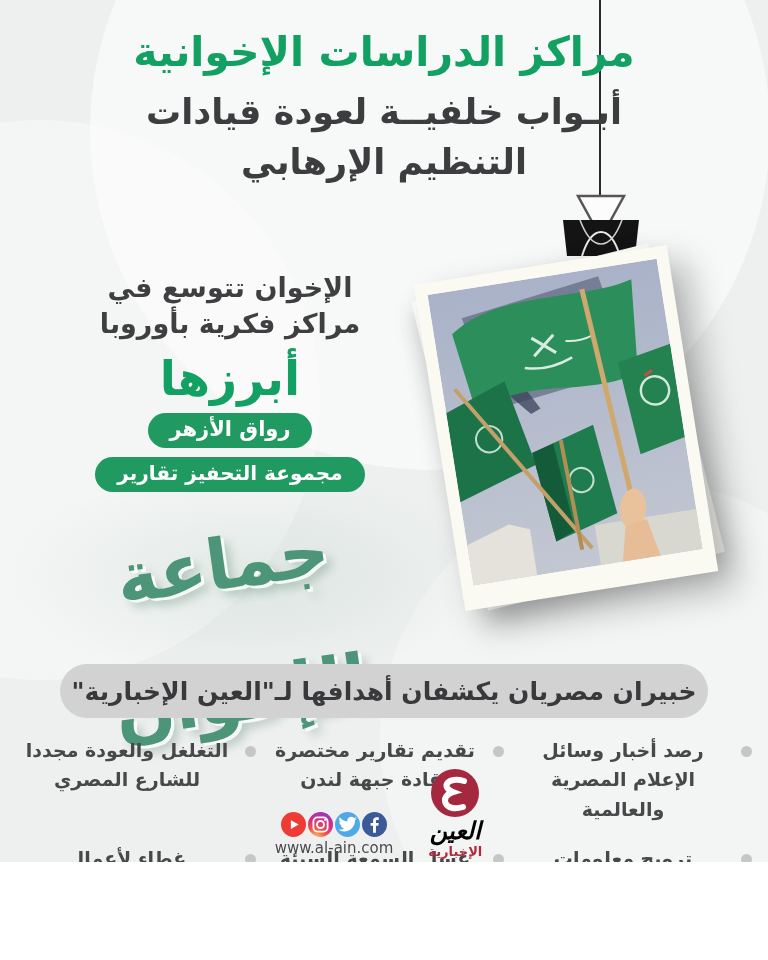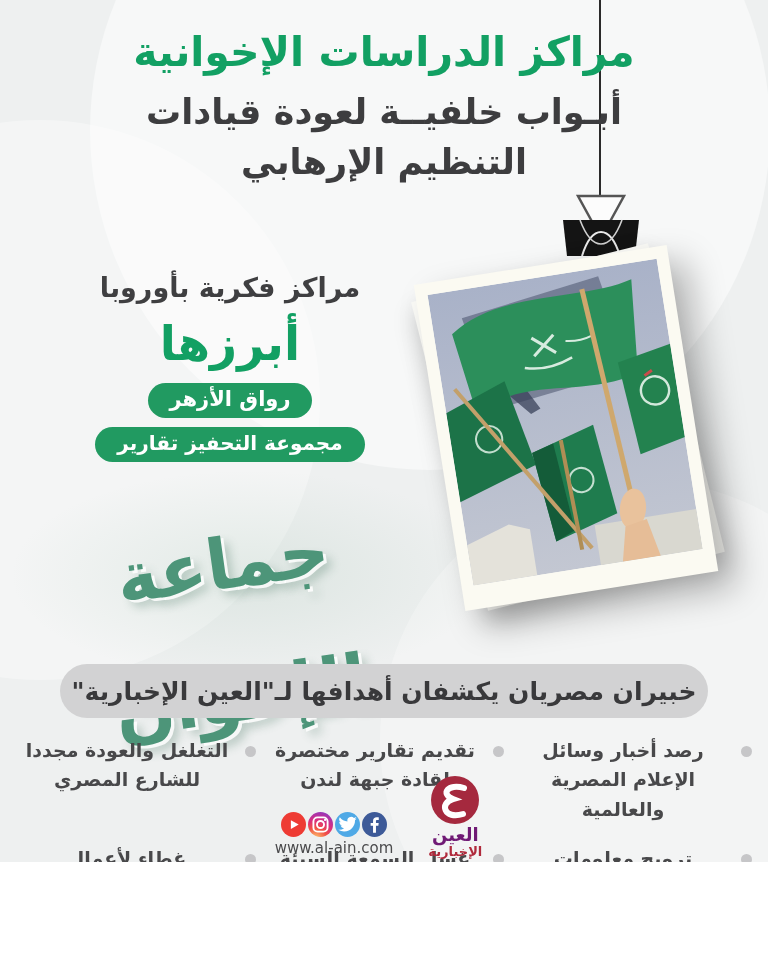--- a/index.html
+++ b/index.html
@@ -36,21 +36,21 @@
     padding:12px 12px 24px 12px;box-sizing:border-box;
     box-shadow:16px 18px 34px rgba(0,0,0,.28);}
   .polaroid svg{display:block;width:100%;height:100%;}
 
   
   .intro{position:absolute;left:30px;top:270px;width:400px;text-align:center;}
   .intro-line{font-size:27px;font-weight:bold;color:#3f3f41;line-height:1.32;}
   .highlight{margin-top:12px;font-size:47px;font-weight:bold;color:#12a063;line-height:1.1;}
   .badge{display:inline-block;background:#219a61;color:#ffffff;font-weight:bold;
     border-radius:22px;padding:4px 22px 7px 22px;}
-  .badge1{margin-top:14px;font-size:21px;}
+  .badge1{margin-top:8px;font-size:21px;}
   .badge2{margin-top:9px;font-size:20px;}
 
   
   .callig{position:absolute;left:-8px;top:498px;width:480px;text-align:center;
     transform:rotate(-8deg);font-size:70px;font-weight:bold;color:#4d9579;
     text-shadow:3px 3px 0 rgba(255,255,255,.85), 7px 8px 10px rgba(70,115,95,.30);
     letter-spacing:-1px;line-height:1.9;}
 
   
   .section-pill{position:absolute;left:60px;top:664px;width:648px;height:54px;
@@ -71,21 +71,21 @@
   .social-stack{display:flex;flex-direction:column;align-items:center;gap:2px;padding-bottom:3px;}
   .social-row{display:flex;gap:2px;}
   .sicon{width:25px;height:25px;border-radius:50%;display:flex;align-items:center;justify-content:center;}
   .sicon svg{width:25px;height:25px;display:block;}
   .yt{background:#ee3b34;} .tw{background:#4fa9e6;} .fb{background:#3d5a98;}
   .ig{background:radial-gradient(circle at 30% 110%,#fed373 0%,#f15245 35%,#d92e7f 60%,#9b36b7 85%,#515ecf 100%);}
   .website{font-size:15px;color:#4b4b4d;font-family:"DejaVu Sans",sans-serif;direction:ltr;}
   .logo-stack{display:flex;flex-direction:column;align-items:center;width:84px;}
   .logo-circle{width:48px;height:48px;border-radius:50%;background:#a5293e;
     display:flex;align-items:center;justify-content:center;}
-  .logo-title{margin-top:1px;font-size:18px;font-weight:bold;color:#701a75;line-height:1.1;}
+  .logo-title{margin-top:1px;font-size:24px;font-weight:bold;color:#000000;line-height:1.1;font-style:italic;}
   .logo-sub{font-size:13px;font-weight:bold;color:#b02a3c;line-height:1.2;}
 </style>
 </head>
 <body>
 
 <div class="canvas">
 
   <div class="bgc bgc1"></div>
   <div class="bgc bgc2"></div>
   <div class="bgc bgc3"></div>
@@ -133,20 +133,21 @@
       <path d="M200,112 l8,-4" stroke="#c84b4b" stroke-width="3"></path>
       <line x1="12" y1="96" x2="122" y2="272" stroke="#c3a06a" stroke-width="4"></line>
       <line x1="152" y1="18" x2="172" y2="270" stroke="#cfa86d" stroke-width="5"></line>
       <line x1="108" y1="162" x2="112" y2="272" stroke="#b08e55" stroke-width="4"></line>
       <ellipse cx="168" cy="240" rx="13" ry="20" fill="#e9c29c" transform="rotate(14 168 240)"></ellipse>
       <polygon points="150,290 188,290 180,252 158,256" fill="#e6bd97"></polygon>
     </svg>
   </div>
 
   <div class="intro">
+    <div class="intro-line">الإخوان تتوسع في</div>
     <div class="intro-line">مراكز فكرية بأوروبا</div>
     <div class="highlight">أبرزها</div>
     <div>
       <span class="badge badge1">رواق الأزهر</span>
     </div>
     <div>
       <span class="badge badge2">مجموعة التحفيز تقارير</span>
     </div>
   </div>
 

